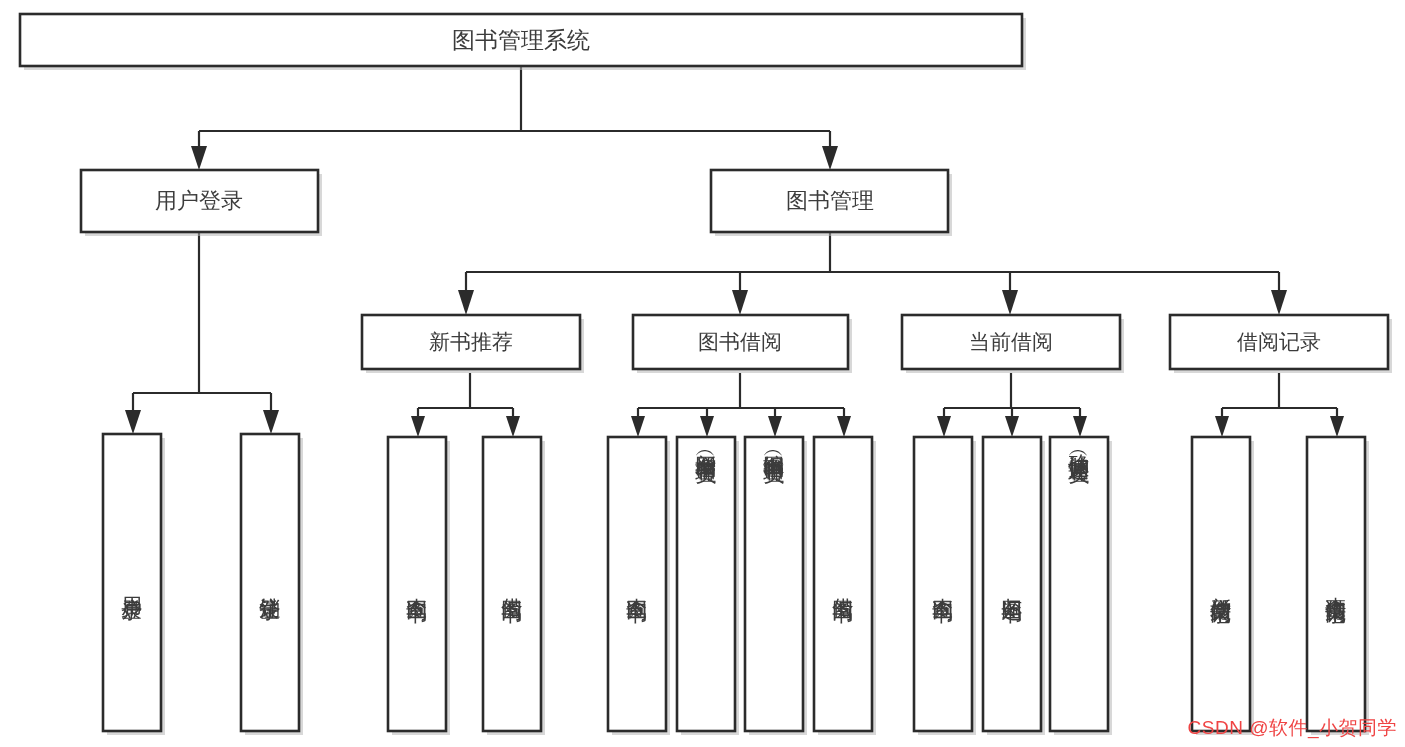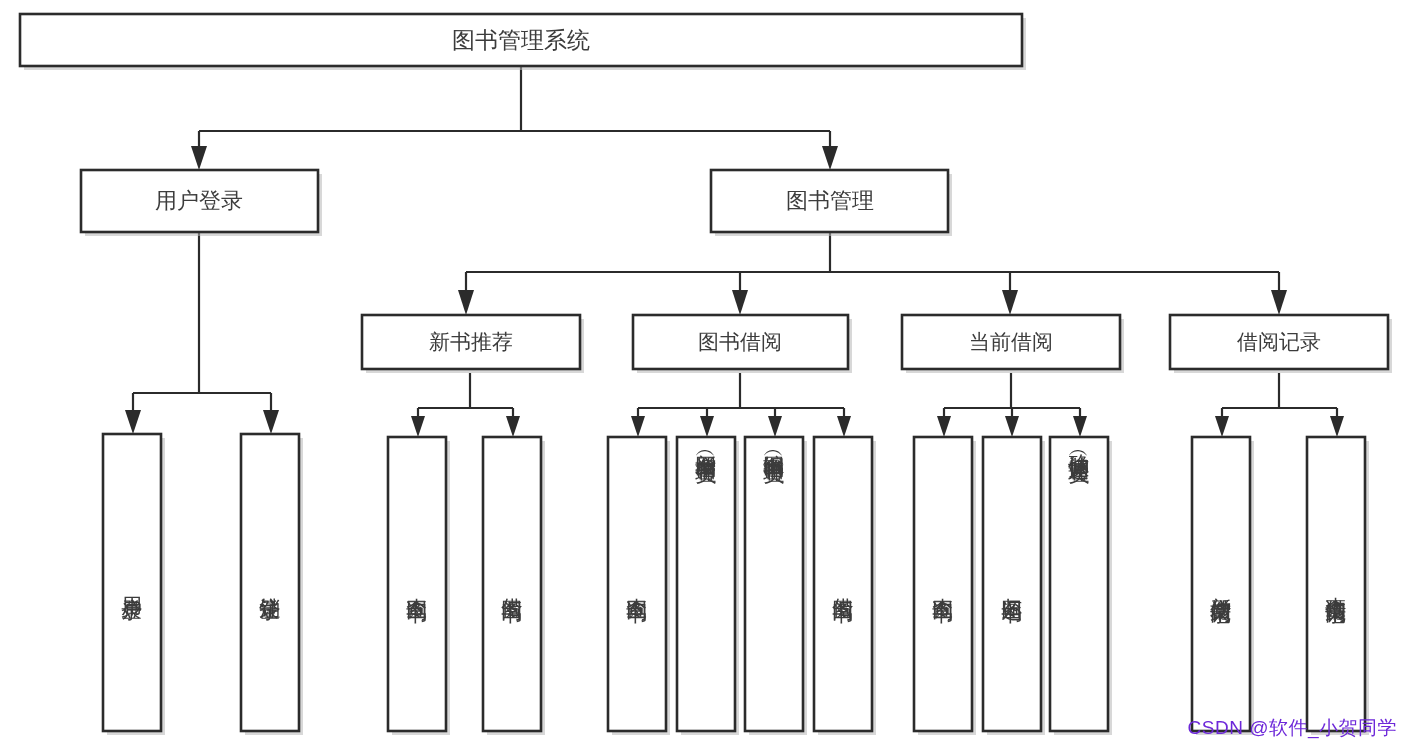--- a/index.html
+++ b/index.html
@@ -71,21 +71,21 @@
     letter-spacing: 1.5px;
     color: #3c3c3c;
     white-space: nowrap;
   }
   .watermark {
     position: absolute;
     right: 8px;
     bottom: 6px;
     font-family: "Liberation Sans", "DejaVu Sans", sans-serif;
     font-size: 19px;
-    color: #6d28d9;
+    color: #ef4444;
     letter-spacing: 0.5px;
     user-select: none;
     white-space: nowrap;
   }
 </style>
 </head>
 <body>
 
 <div id="diagram-root">
 

